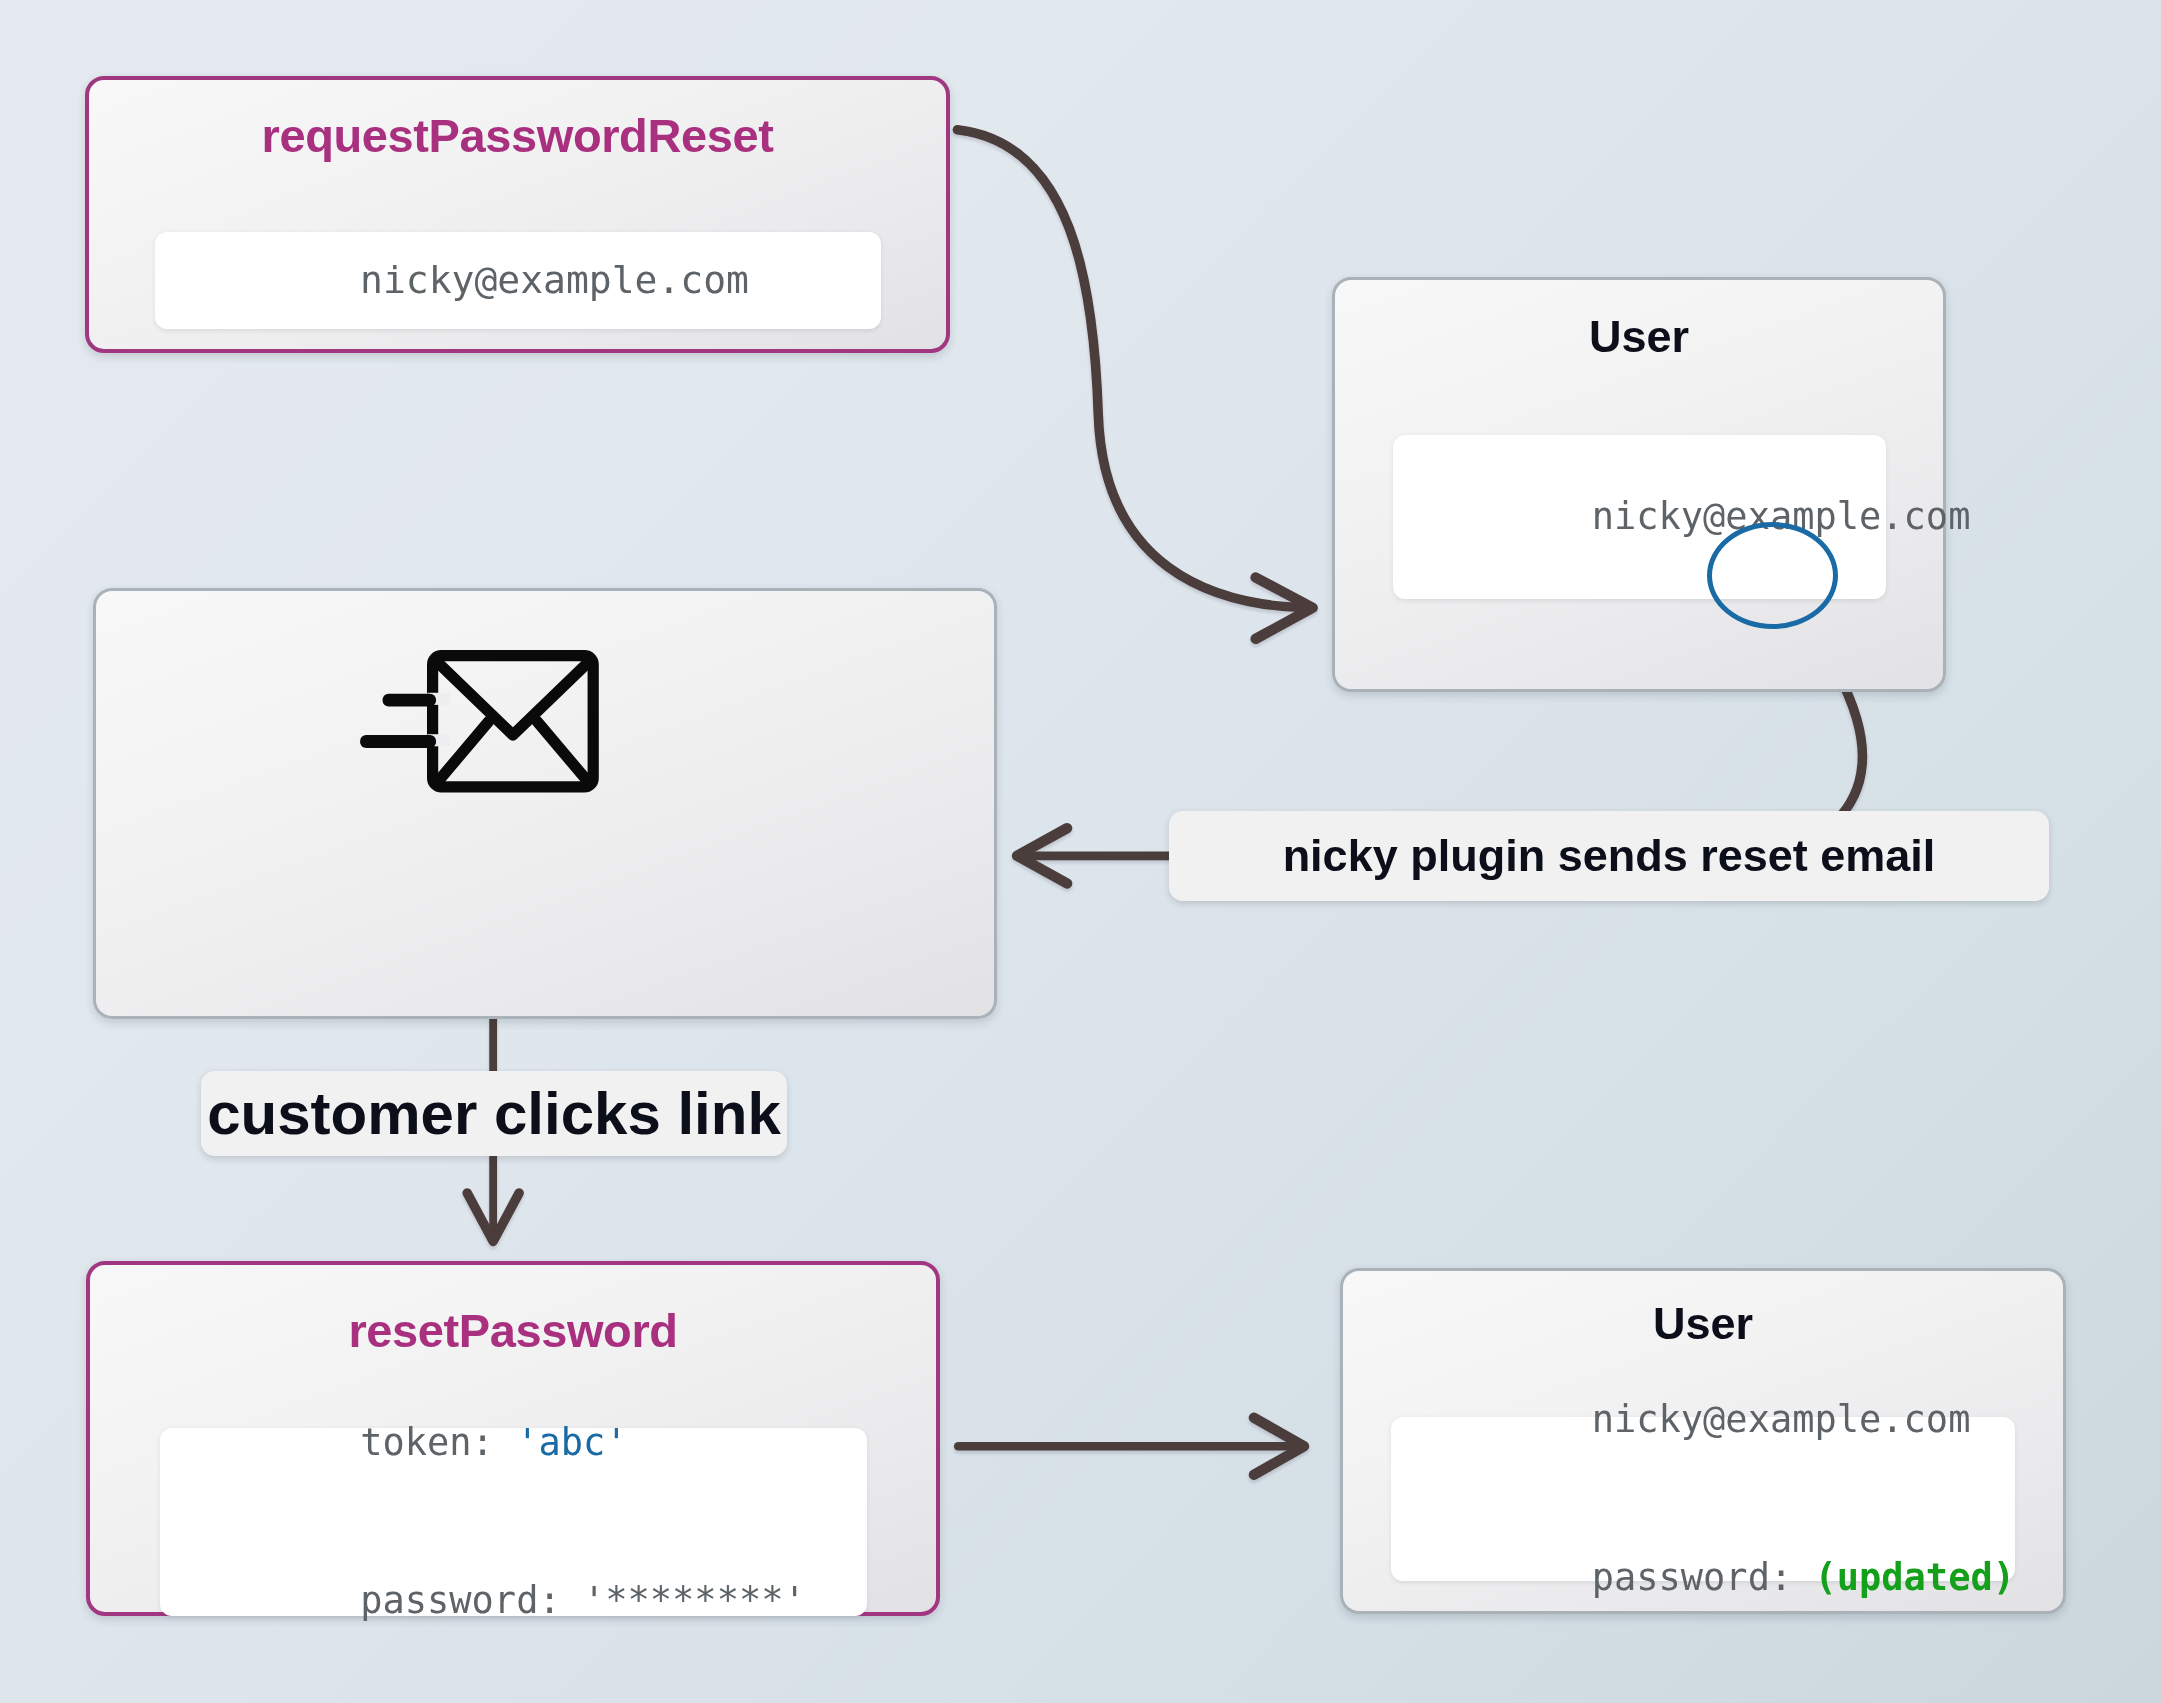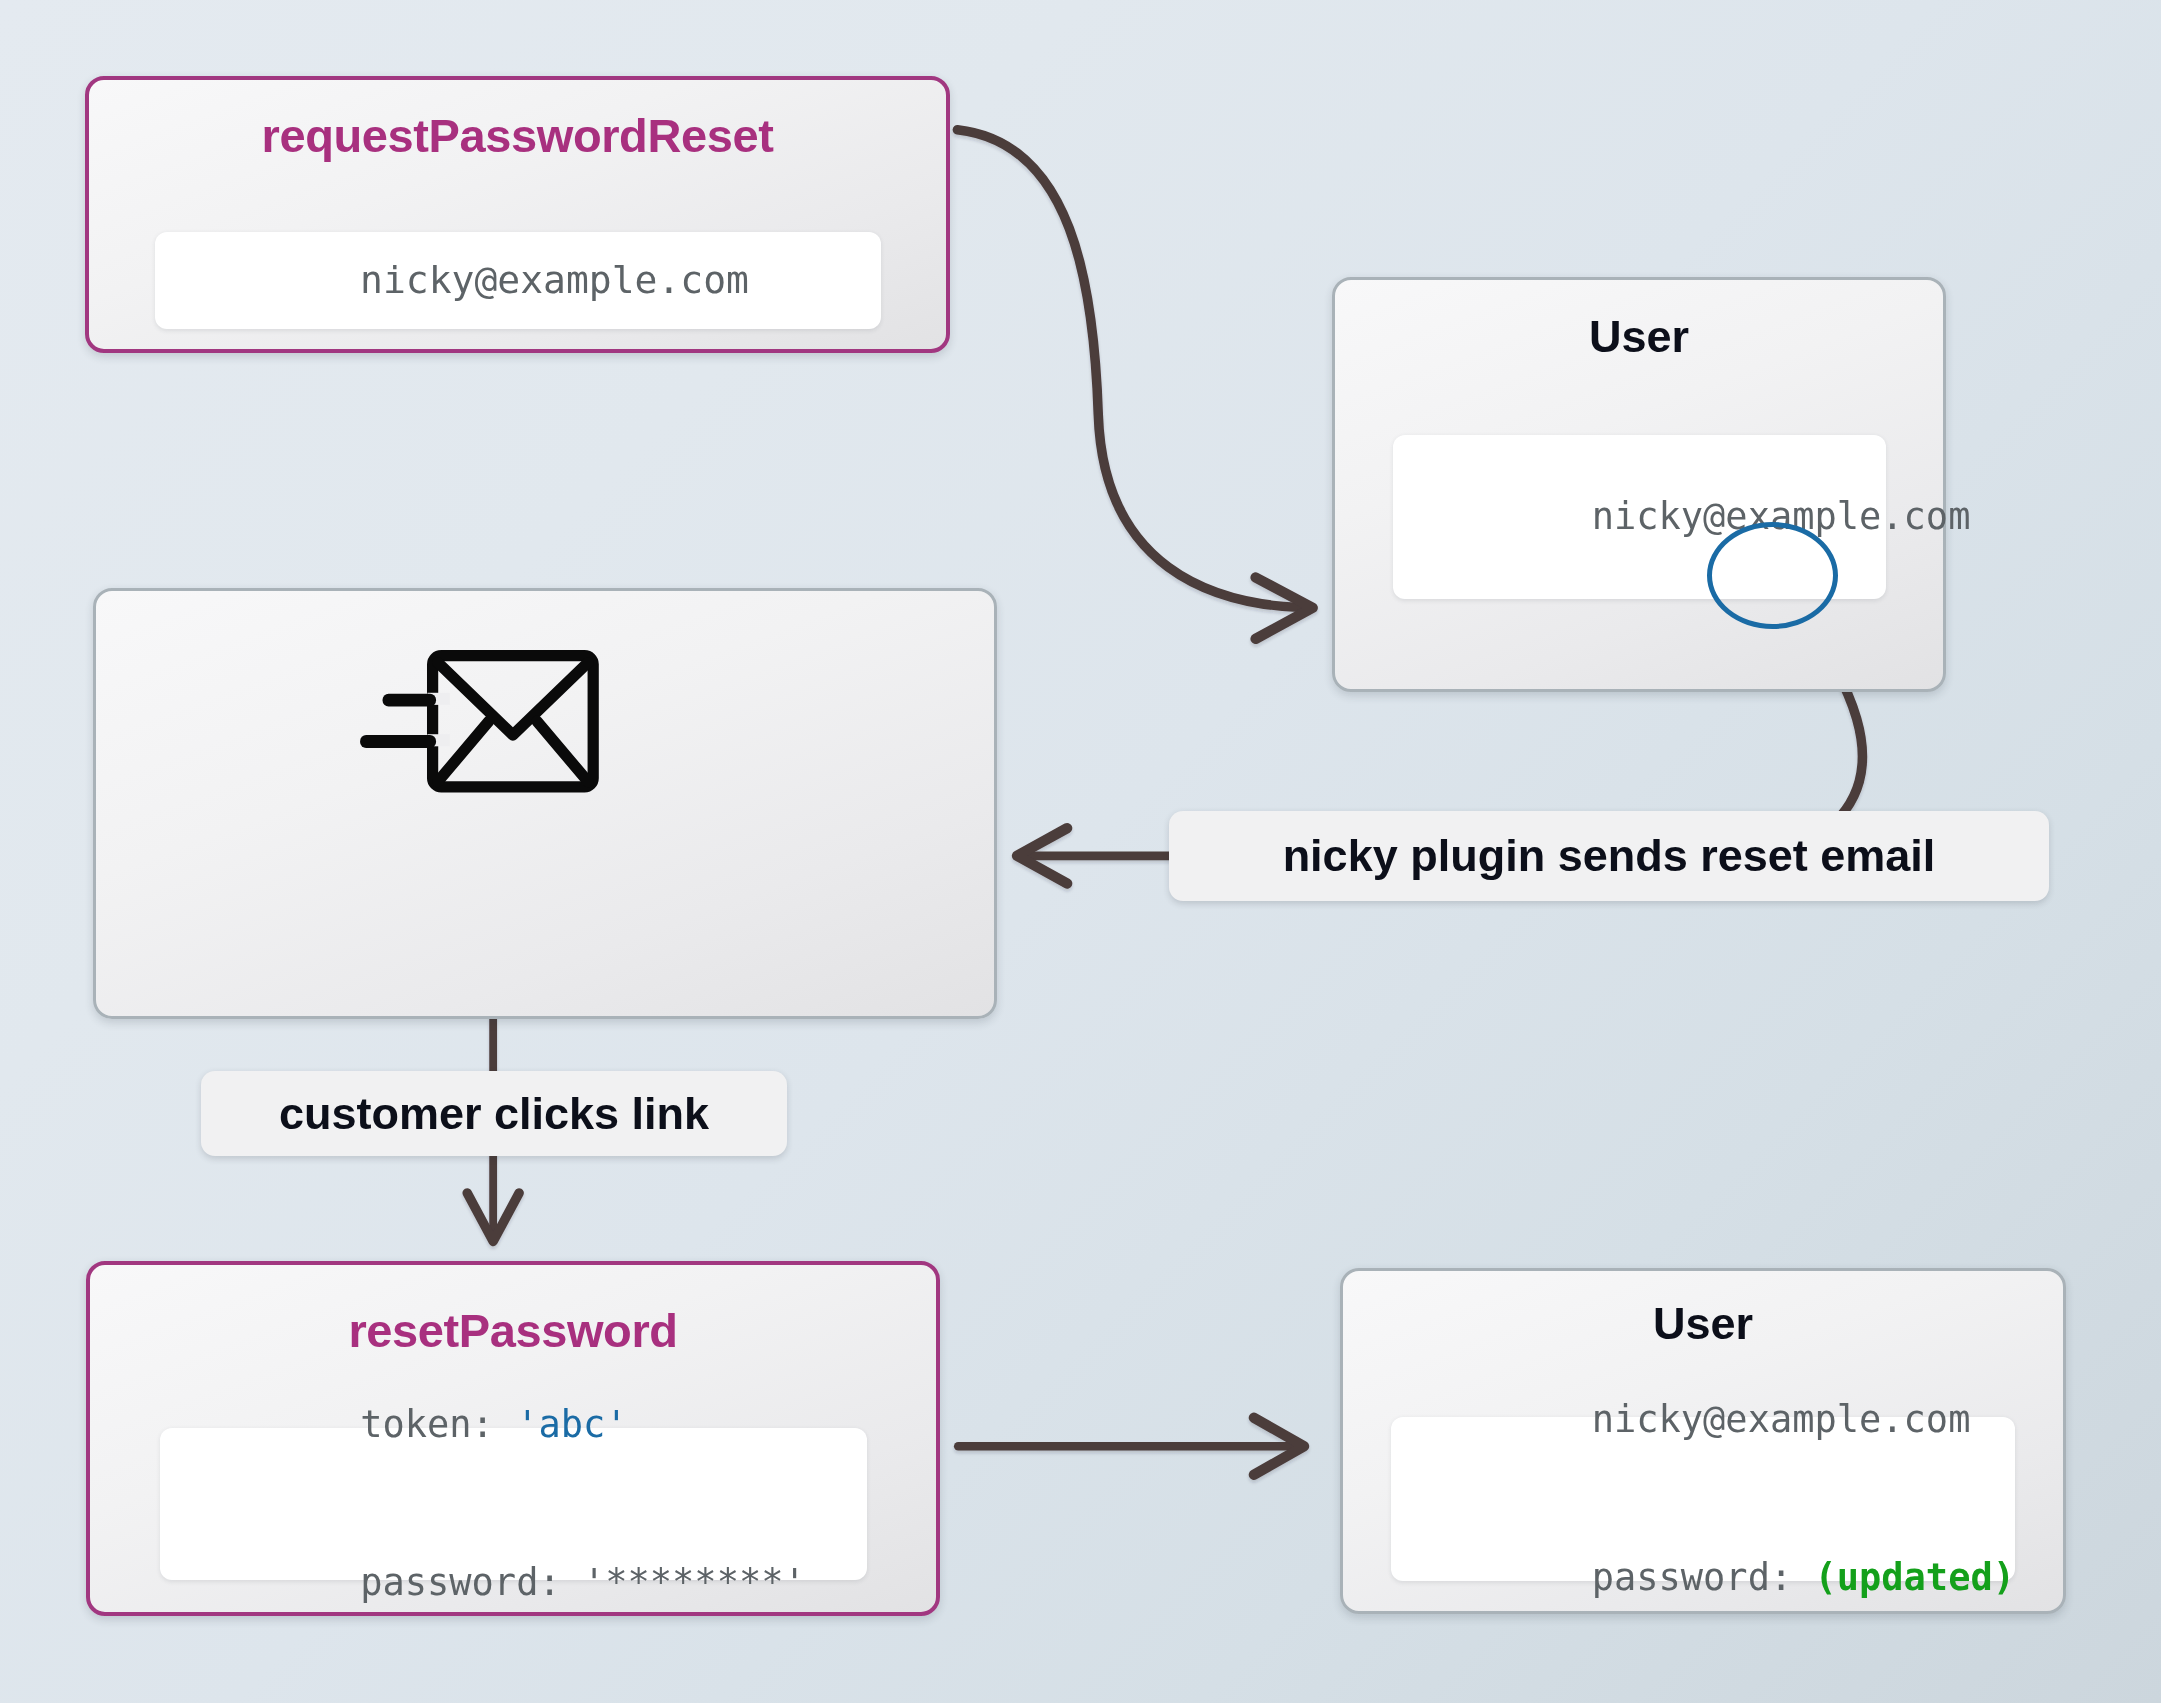--- a/index.html
+++ b/index.html
@@ -185,27 +185,27 @@
         <rect x="14" y="104" width="88" height="15" rx="7" fill="#0a0a0a"></rect>
       </svg>
     </div>
 
   </div>
 
   <div class="edge-label" style="left:1169px; top:811px; width:880px; height:90px; font-size:45px;">
     <span>nicky plugin sends reset email</span>
   </div>
 
-  <div class="edge-label" style="left:201px; top:1071px; width:586px; height:85px; font-size:45px;">
+  <div class="edge-label" style="left:201px; top:1071px; width:586px; height:85px; font-size:60px;">
     <span>customer clicks link</span>
   </div>
 
   <div class="node magenta" style="left:86px; top:1261px; width:854px; height:355px; padding-top:41px;">
     <div class="node-title title-magenta">resetPassword</div>
-    <div class="panel" style="width:707px; height:152px; margin-top:29px; padding:0 22.5px; font-size:37px;">
+    <div class="panel" style="width:707px; height:188px; margin-top:29px; padding:0 22.5px; font-size:37px;">
       <div class="line">
         <span class="tok-gray">token: </span><span class="tok-blue">'abc'</span>
       </div>
       <div class="line">
         <span class="tok-gray">password: '********'</span>
       </div>
     </div>
   </div>
 
   <div class="node gray" style="left:1340px; top:1268px; width:726px; height:346px; padding-top:29px;">

